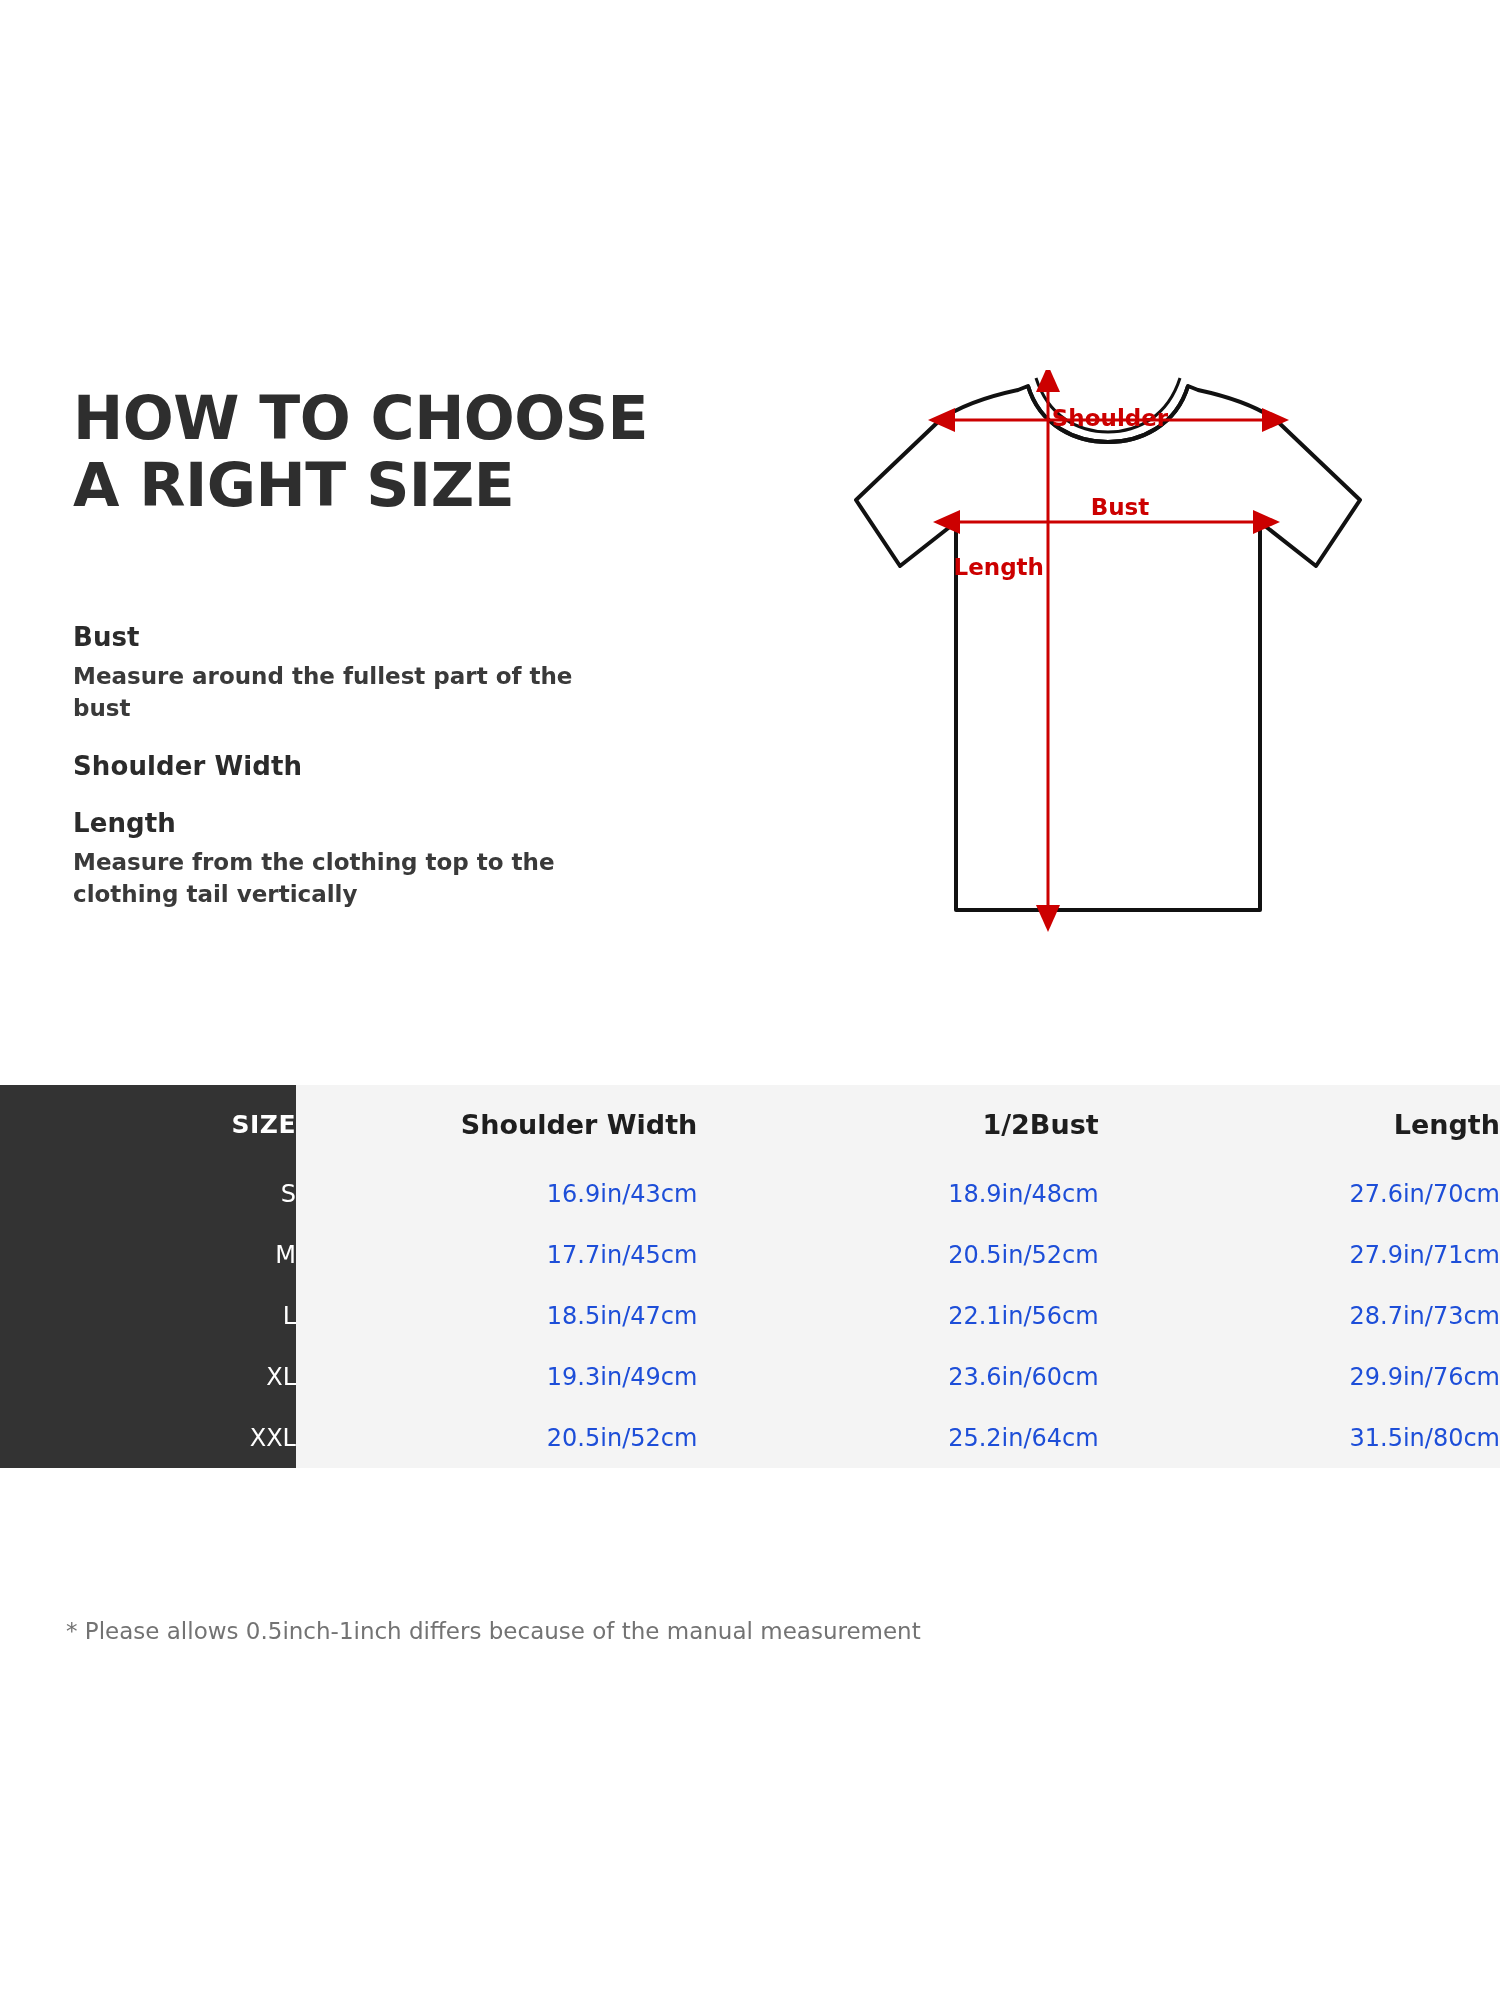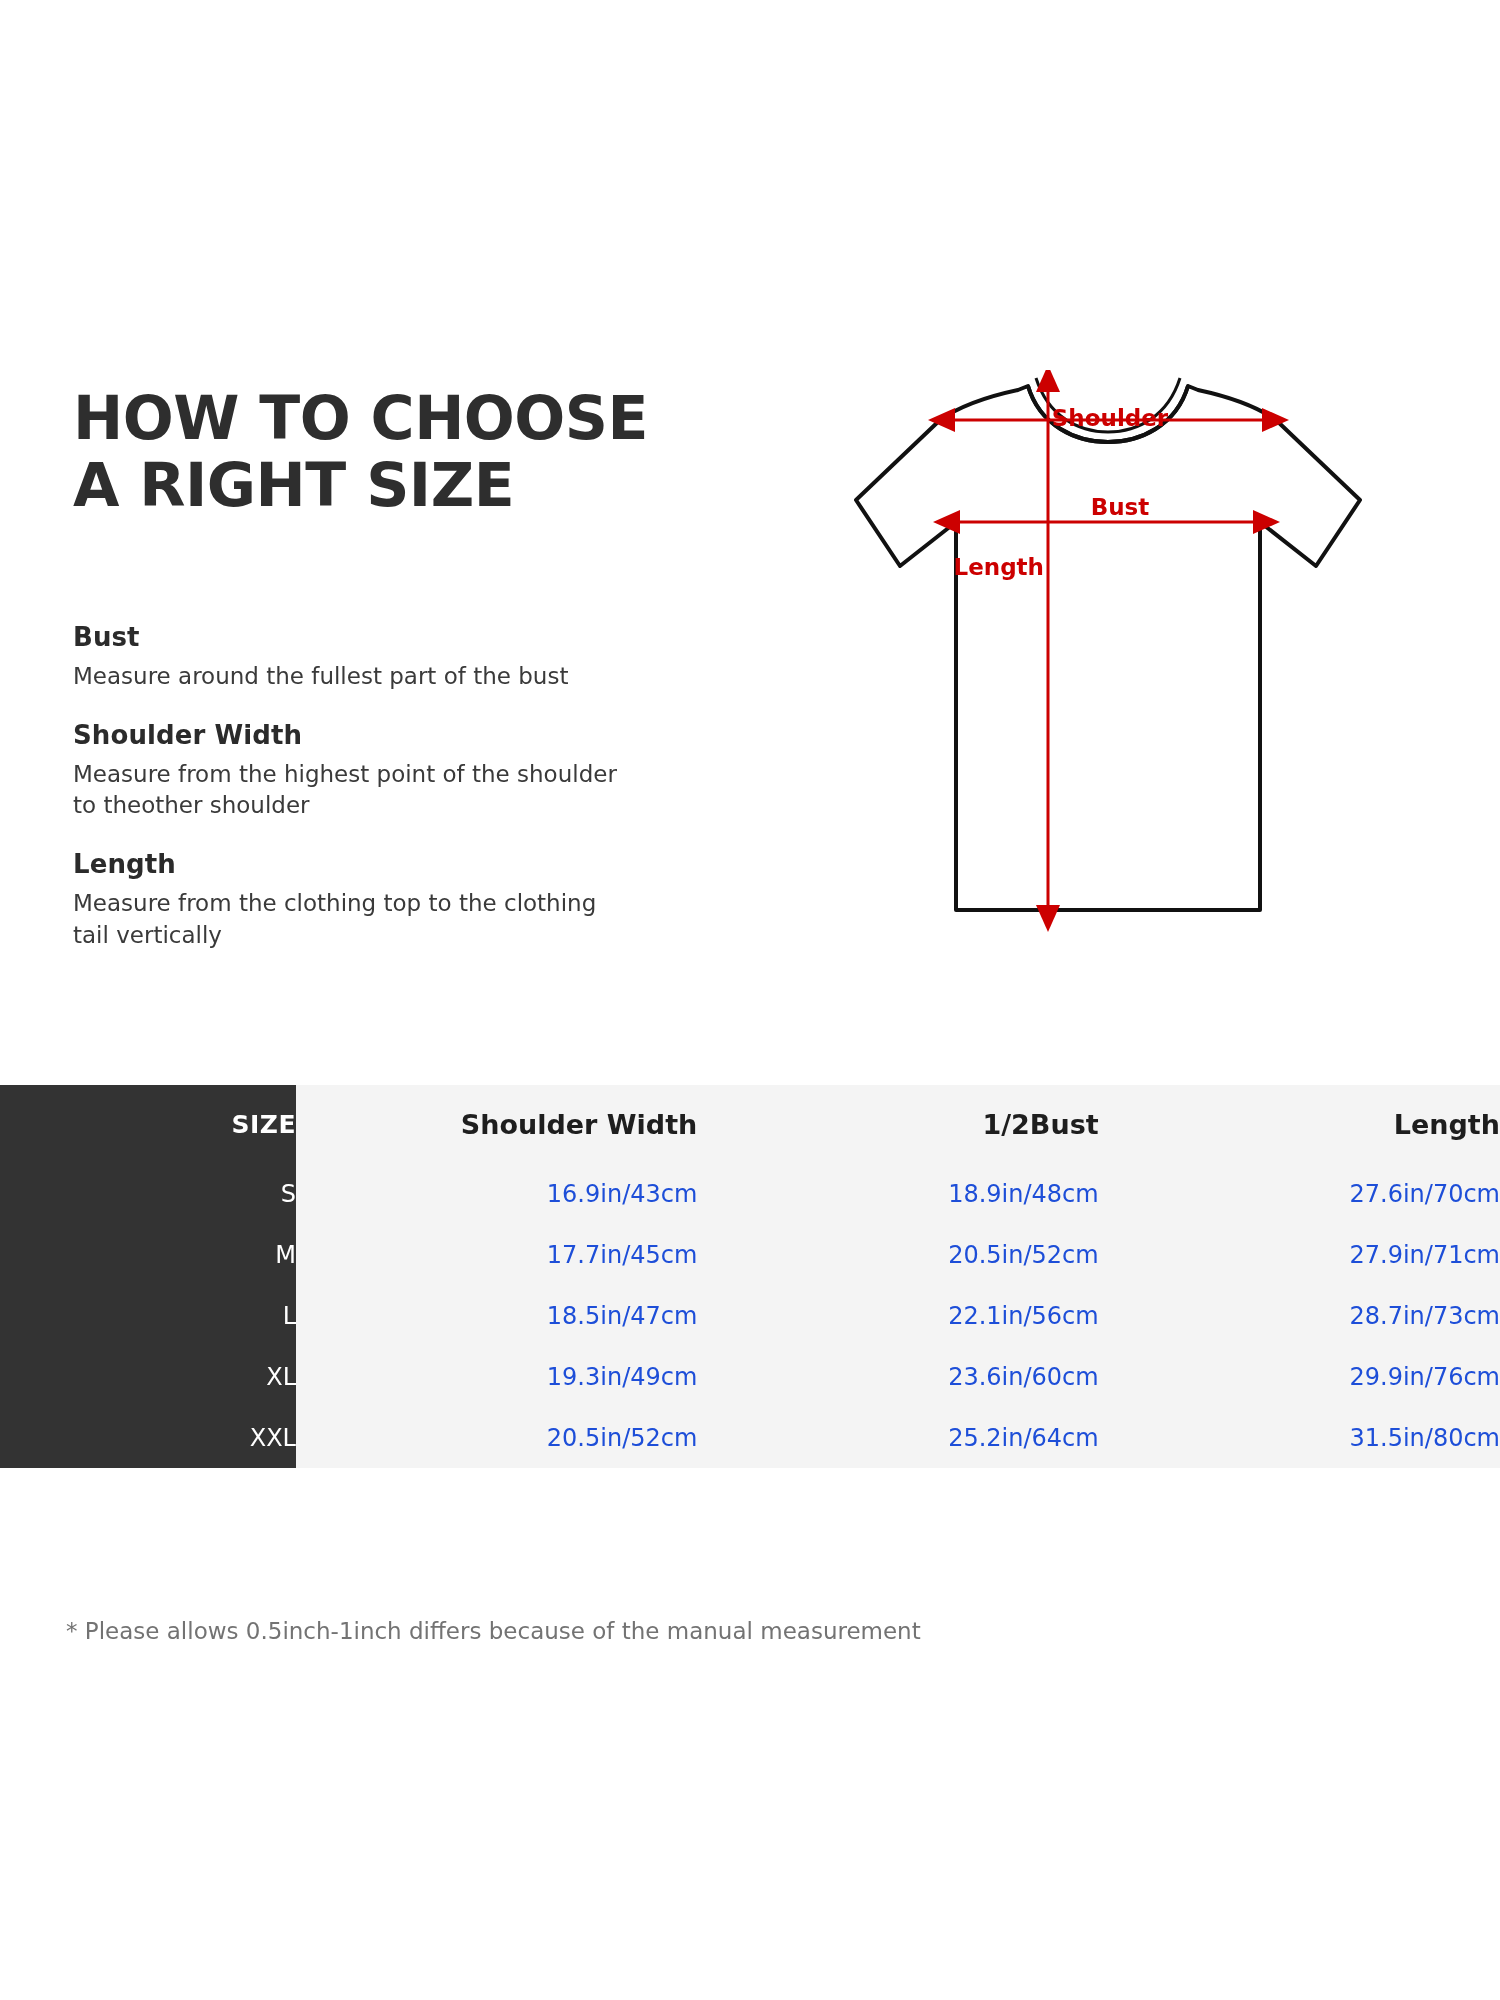--- a/index.html
+++ b/index.html
@@ -60,20 +60,21 @@
     font-weight: bold;
     color: #2b2b2b;
     margin-bottom: 9px;
     letter-spacing: 0.1px;
   }
   .def-desc {
     font-size: 23px;
     line-height: 1.38;
     color: #3a3a3a;
     max-width: 560px;
+    font-weight: bold;
   }
 
   
   .diagram {
     position: absolute;
     left: 760px;
     top: 370px;
     width: 640px;
     height: 660px;
   }
@@ -158,21 +159,20 @@
       <div>A RIGHT SIZE</div>
     </div>
 
     <div class="defs">
       <div class="def-block">
         <div class="def-term">Bust</div>
         <div class="def-desc">Measure around the fullest part of the bust</div>
       </div>
       <div class="def-block">
         <div class="def-term">Shoulder Width</div>
-        <div class="def-desc">Measure from the highest point of the shoulder to theother shoulder</div>
       </div>
       <div class="def-block">
         <div class="def-term">Length</div>
         <div class="def-desc">Measure from the clothing top to the clothing tail vertically</div>
       </div>
     </div>
 
     <div class="diagram">
       <svg width="640" height="660" viewBox="0 0 640 660" xmlns="http://www.w3.org/2000/svg">
 

